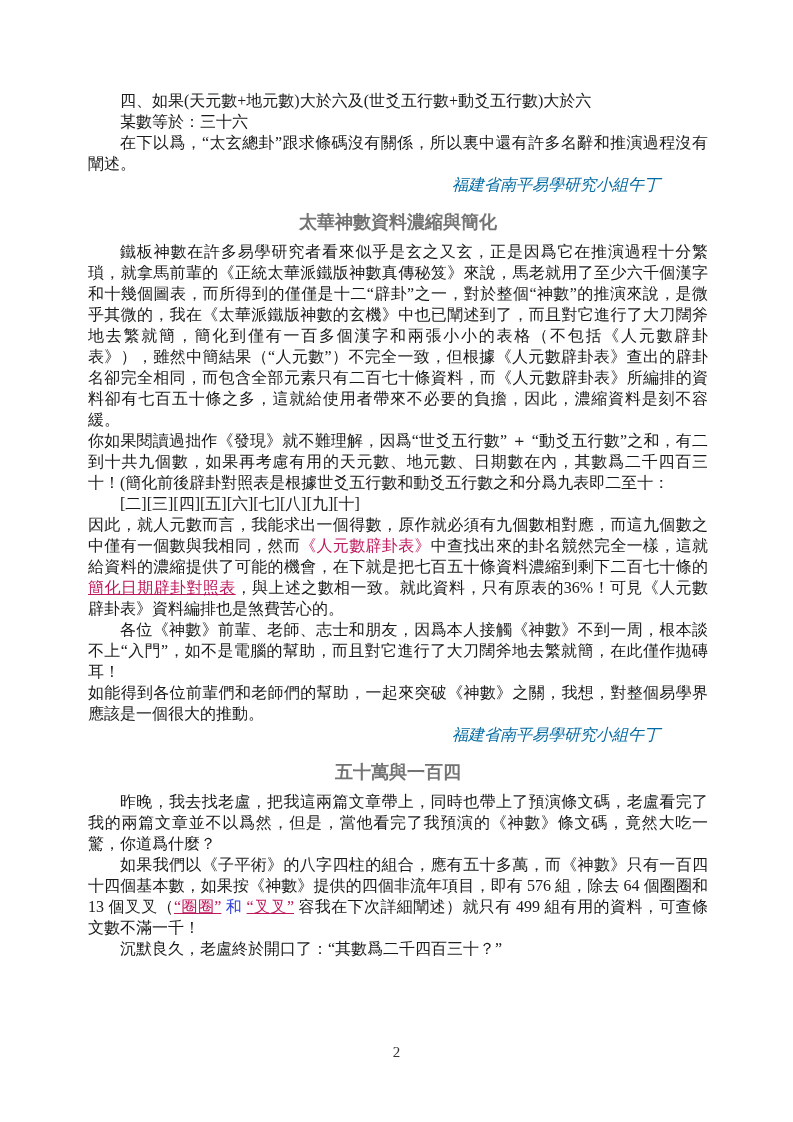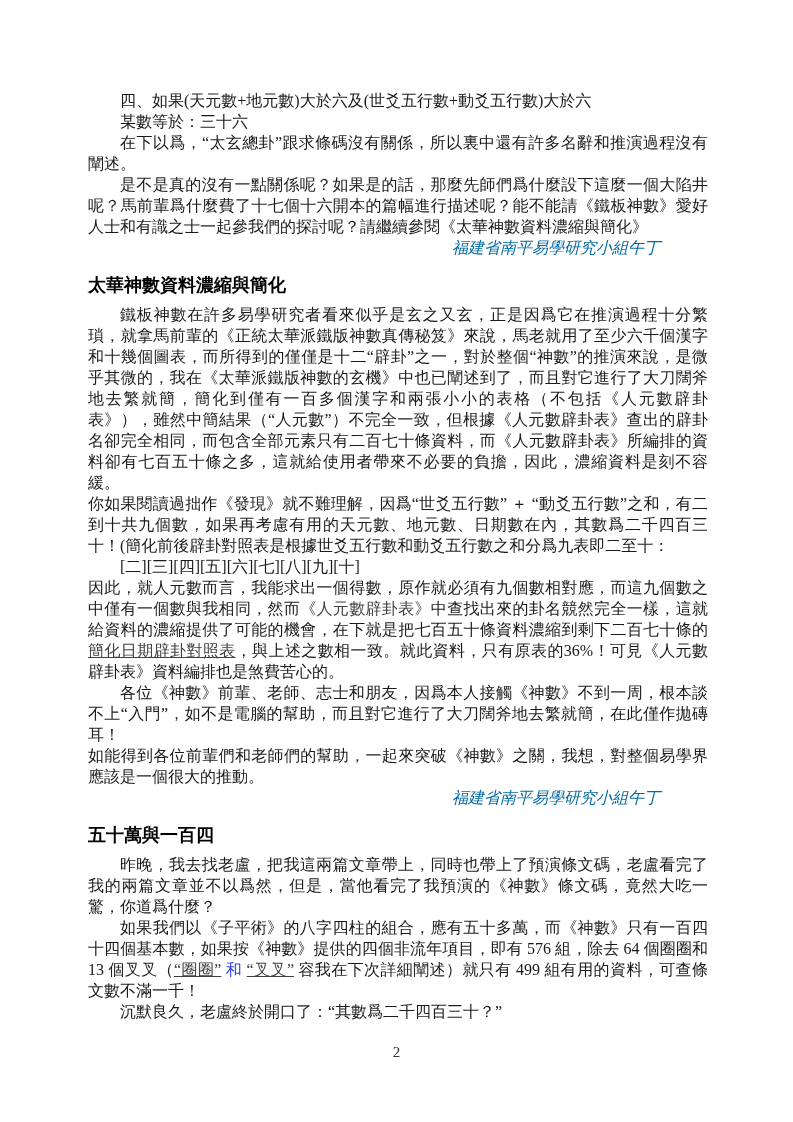--- a/index.html
+++ b/index.html
@@ -30,30 +30,31 @@
     text-align: justify;
   }
   .indent { text-indent: 2em; }
   .signature {
     text-align: right;
     padding-right: 48px;
     font-style: italic;
     color: #0369a1;
   }
   .heading-red {
-    color: #000000;
+    color: #737373;
     font-weight: bold;
     font-size: 18px;
+    text-align: center;
     text-indent: 0;
     margin-top: 15px;
     margin-bottom: 7px;
     line-height: 24px;
   }
   .link {
-    color: #404040;
+    color: #be185d;
     text-decoration: none;
     cursor: pointer;
   }
   .link.underlined { text-decoration: underline; }
   .link-plain { color: #3344DD; }
   .pagenum {
     position: absolute;
     left: 0;
     width: 100%;
     top: 1042px;
@@ -64,21 +65,20 @@
 </style>
 </head>
 <body>
 
 <div class="page">
   <div class="content">
 
     <p class="indent">四、如果(天元數+地元數)大於六及(世爻五行數+動爻五行數)大於六</p>
     <p class="indent">某數等於：三十六</p>
     <p class="indent">在下以爲，“太玄總卦”跟求條碼沒有關係，所以裏中還有許多名辭和推演過程沒有闡述。</p>
-    <p class="indent">是不是真的沒有一點關係呢？如果是的話，那麼先師們爲什麼設下這麼一個大陷井呢？馬前輩爲什麼費了十七個十六開本的篇幅進行描述呢？能不能請《鐵板神數》愛好人士和有識之士一起參我們的探討呢？請繼續參閱《太華神數資料濃縮與簡化》</p>
     <p class="signature">福建省南平易學研究小組午丁</p>
 
     <p class="heading-red">太華神數資料濃縮與簡化</p>
     <p class="indent">鐵板神數在許多易學研究者看來似乎是玄之又玄，正是因爲它在推演過程十分繁瑣，就拿馬前輩的《正統太華派鐵版神數真傳秘笈》來說，馬老就用了至少六千個漢字和十幾個圖表，而所得到的僅僅是十二“辟卦”之一，對於整個“神數”的推演來說，是微乎其微的，我在《太華派鐵版神數的玄機》中也已闡述到了，而且對它進行了大刀闊斧地去繁就簡，簡化到僅有一百多個漢字和兩張小小的表格（不包括《人元數辟卦表》），雖然中簡結果（“人元數”）不完全一致，但根據《人元數辟卦表》查出的辟卦名卻完全相同，而包含全部元素只有二百七十條資料，而《人元數辟卦表》所編排的資料卻有七百五十條之多，這就給使用者帶來不必要的負擔，因此，濃縮資料是刻不容緩。</p>
     <p>你如果閱讀過拙作《發現》就不難理解，因爲“世爻五行數” ＋ “動爻五行數”之和，有二到十共九個數，如果再考慮有用的天元數、地元數、日期數在內，其數爲二千四百三十！(簡化前後辟卦對照表是根據世爻五行數和動爻五行數之和分爲九表即二至十：</p>
     <p class="indent">[二][三][四][五][六][七][八][九][十]</p>
     <p><span>因此，就人元數而言，我能求出一個得數，原作就必須有九個數相對應，而這九個數之中僅有一個數與我相同，然而</span><span class="link">《人元數辟卦表》</span><span>中查找出來的卦名競然完全一樣，這就給資料的濃縮提供了可能的機會，在下就是把七百五十條資料濃縮到剩下二百七十條的</span><span class="link underlined">簡化日期辟卦對照表</span><span>，與上述之數相一致。就此資料，只有原表的36%！可見《人元數辟卦表》資料編排也是煞費苦心的。</span></p>
     <p class="indent">各位《神數》前輩、老師、志士和朋友，因爲本人接觸《神數》不到一周，根本談不上“入門”，如不是電腦的幫助，而且對它進行了大刀闊斧地去繁就簡，在此僅作拋磚耳！</p>
     <p>如能得到各位前輩們和老師們的幫助，一起來突破《神數》之關，我想，對整個易學界應該是一個很大的推動。</p>
     <p class="signature">福建省南平易學研究小組午丁</p>

